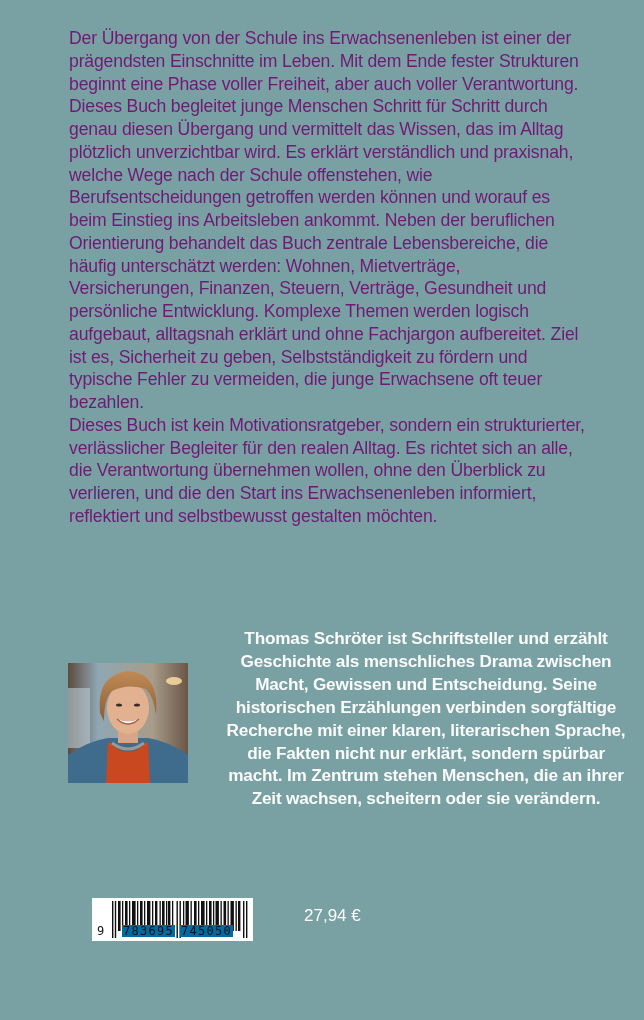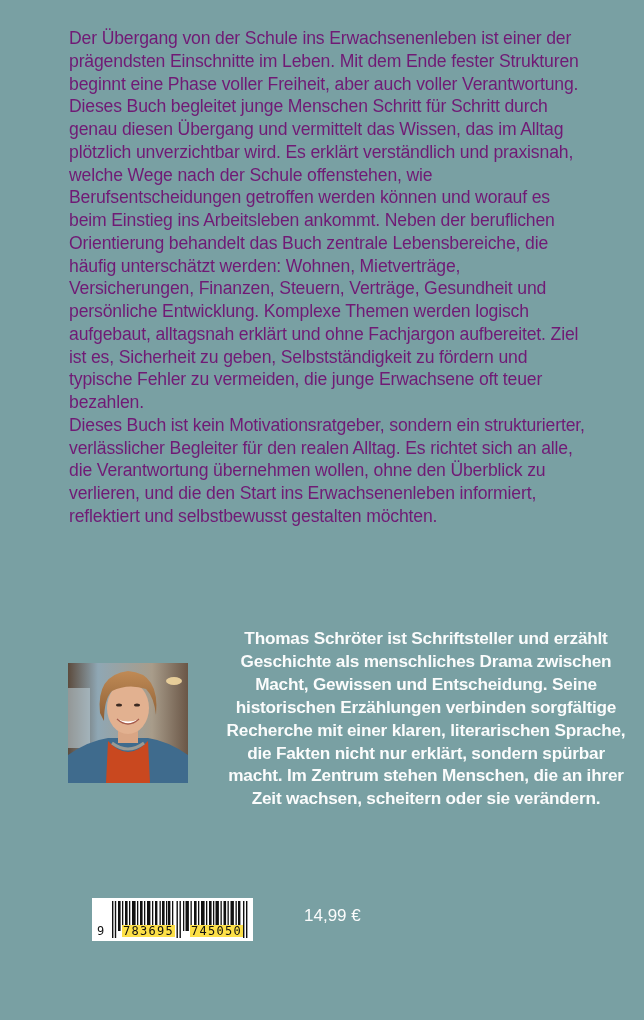--- a/index.html
+++ b/index.html
@@ -70,26 +70,26 @@
       width: 136px;
       height: 37px;
     }
     .barcode-digit {
       position: absolute;
       font-family: "DejaVu Sans Mono", "Liberation Mono", monospace;
       font-size: 12px;
       color: #111;
       line-height: 12px;
       letter-spacing: 1.3px;
-      background: #fde047;
+      background: #0369a1;
       padding: 0 1px;
     }
     .bd-lead { left: 4px; top: 27px; background: transparent; }
     .bd-left { left: 30px; top: 27px; }
-    .bd-right { left: 88px; top: 27px; margin-left: 10px; }
+    .bd-right { left: 88px; top: 27px; }
     .price {
       position: absolute;
       left: 304px;
       top: 905px;
       font-size: 17px;
       line-height: 22px;
       color: #fbfcfc;
     }
   </style>
 </head>
@@ -173,13 +173,13 @@
       <rect x="126" y="0" width="2.4" height="30"></rect>
       <rect x="131" y="0" width="1.4" height="37"></rect>
       <rect x="134" y="0" width="1.4" height="37"></rect>
     </g>
   </svg>
   <span class="barcode-digit bd-lead">9</span>
   <span class="barcode-digit bd-left">783695</span>
   <span class="barcode-digit bd-right">745050</span>
 </div>
 
-<div class="price">14,99 €</div>
+<div class="price">27,94 €</div>
 
 </body></html>

